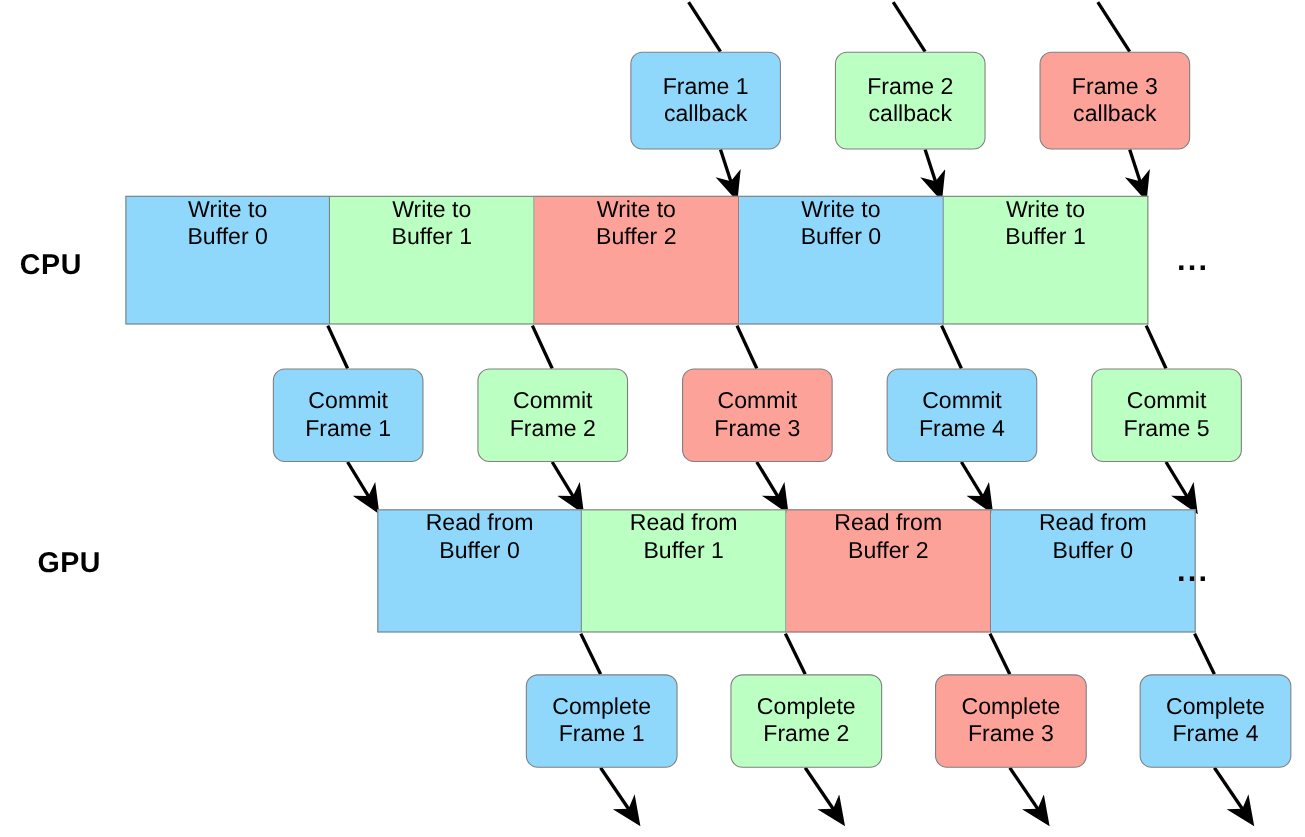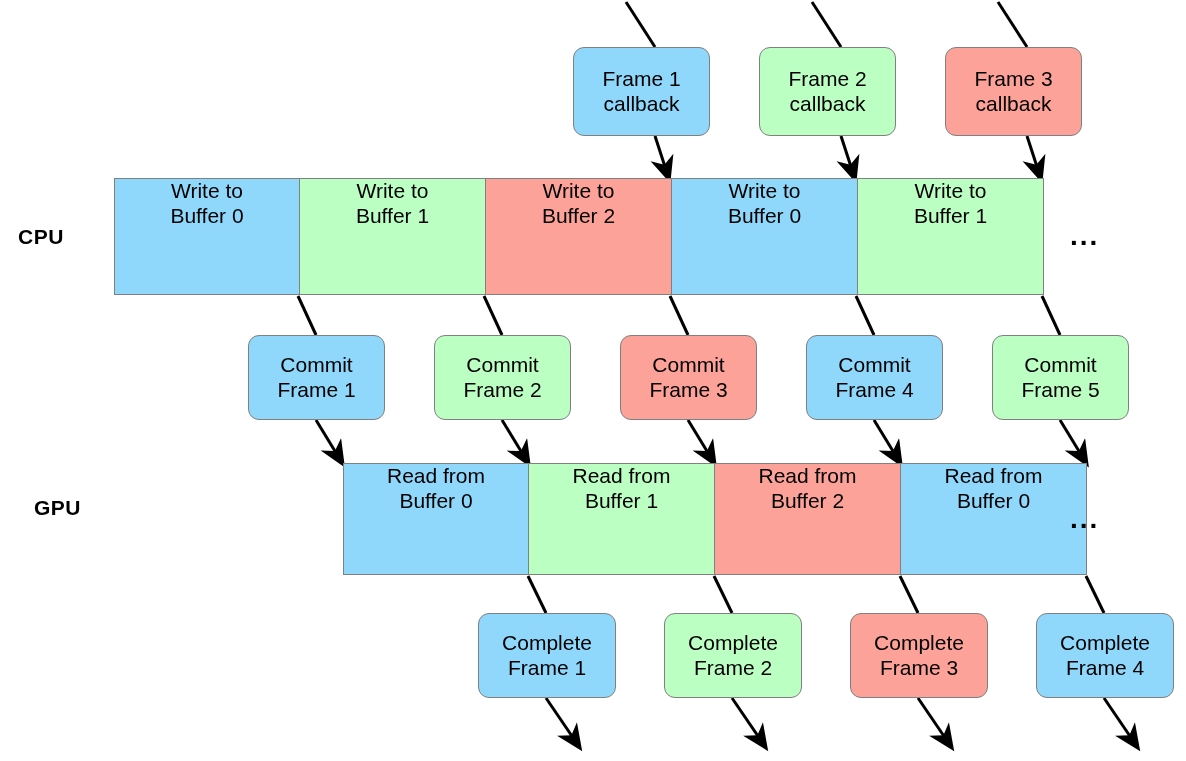--- a/index.html
+++ b/index.html
@@ -17,21 +17,21 @@
   }
   svg#arrows {
     position: absolute;
     left: 0; top: 0;
     width: 1186px;
     height: 761px;
     pointer-events: none;
   }
   .lane-label {
     position: absolute;
-    font-size: 21px;
+    font-size: 26px;
     font-weight: bold;
     color: #000000;
     letter-spacing: 0.5px;
     white-space: nowrap;
   }
   .seg {
     position: absolute;
     box-sizing: border-box;
     border: 1.5px solid #808080;
     display: flex;

